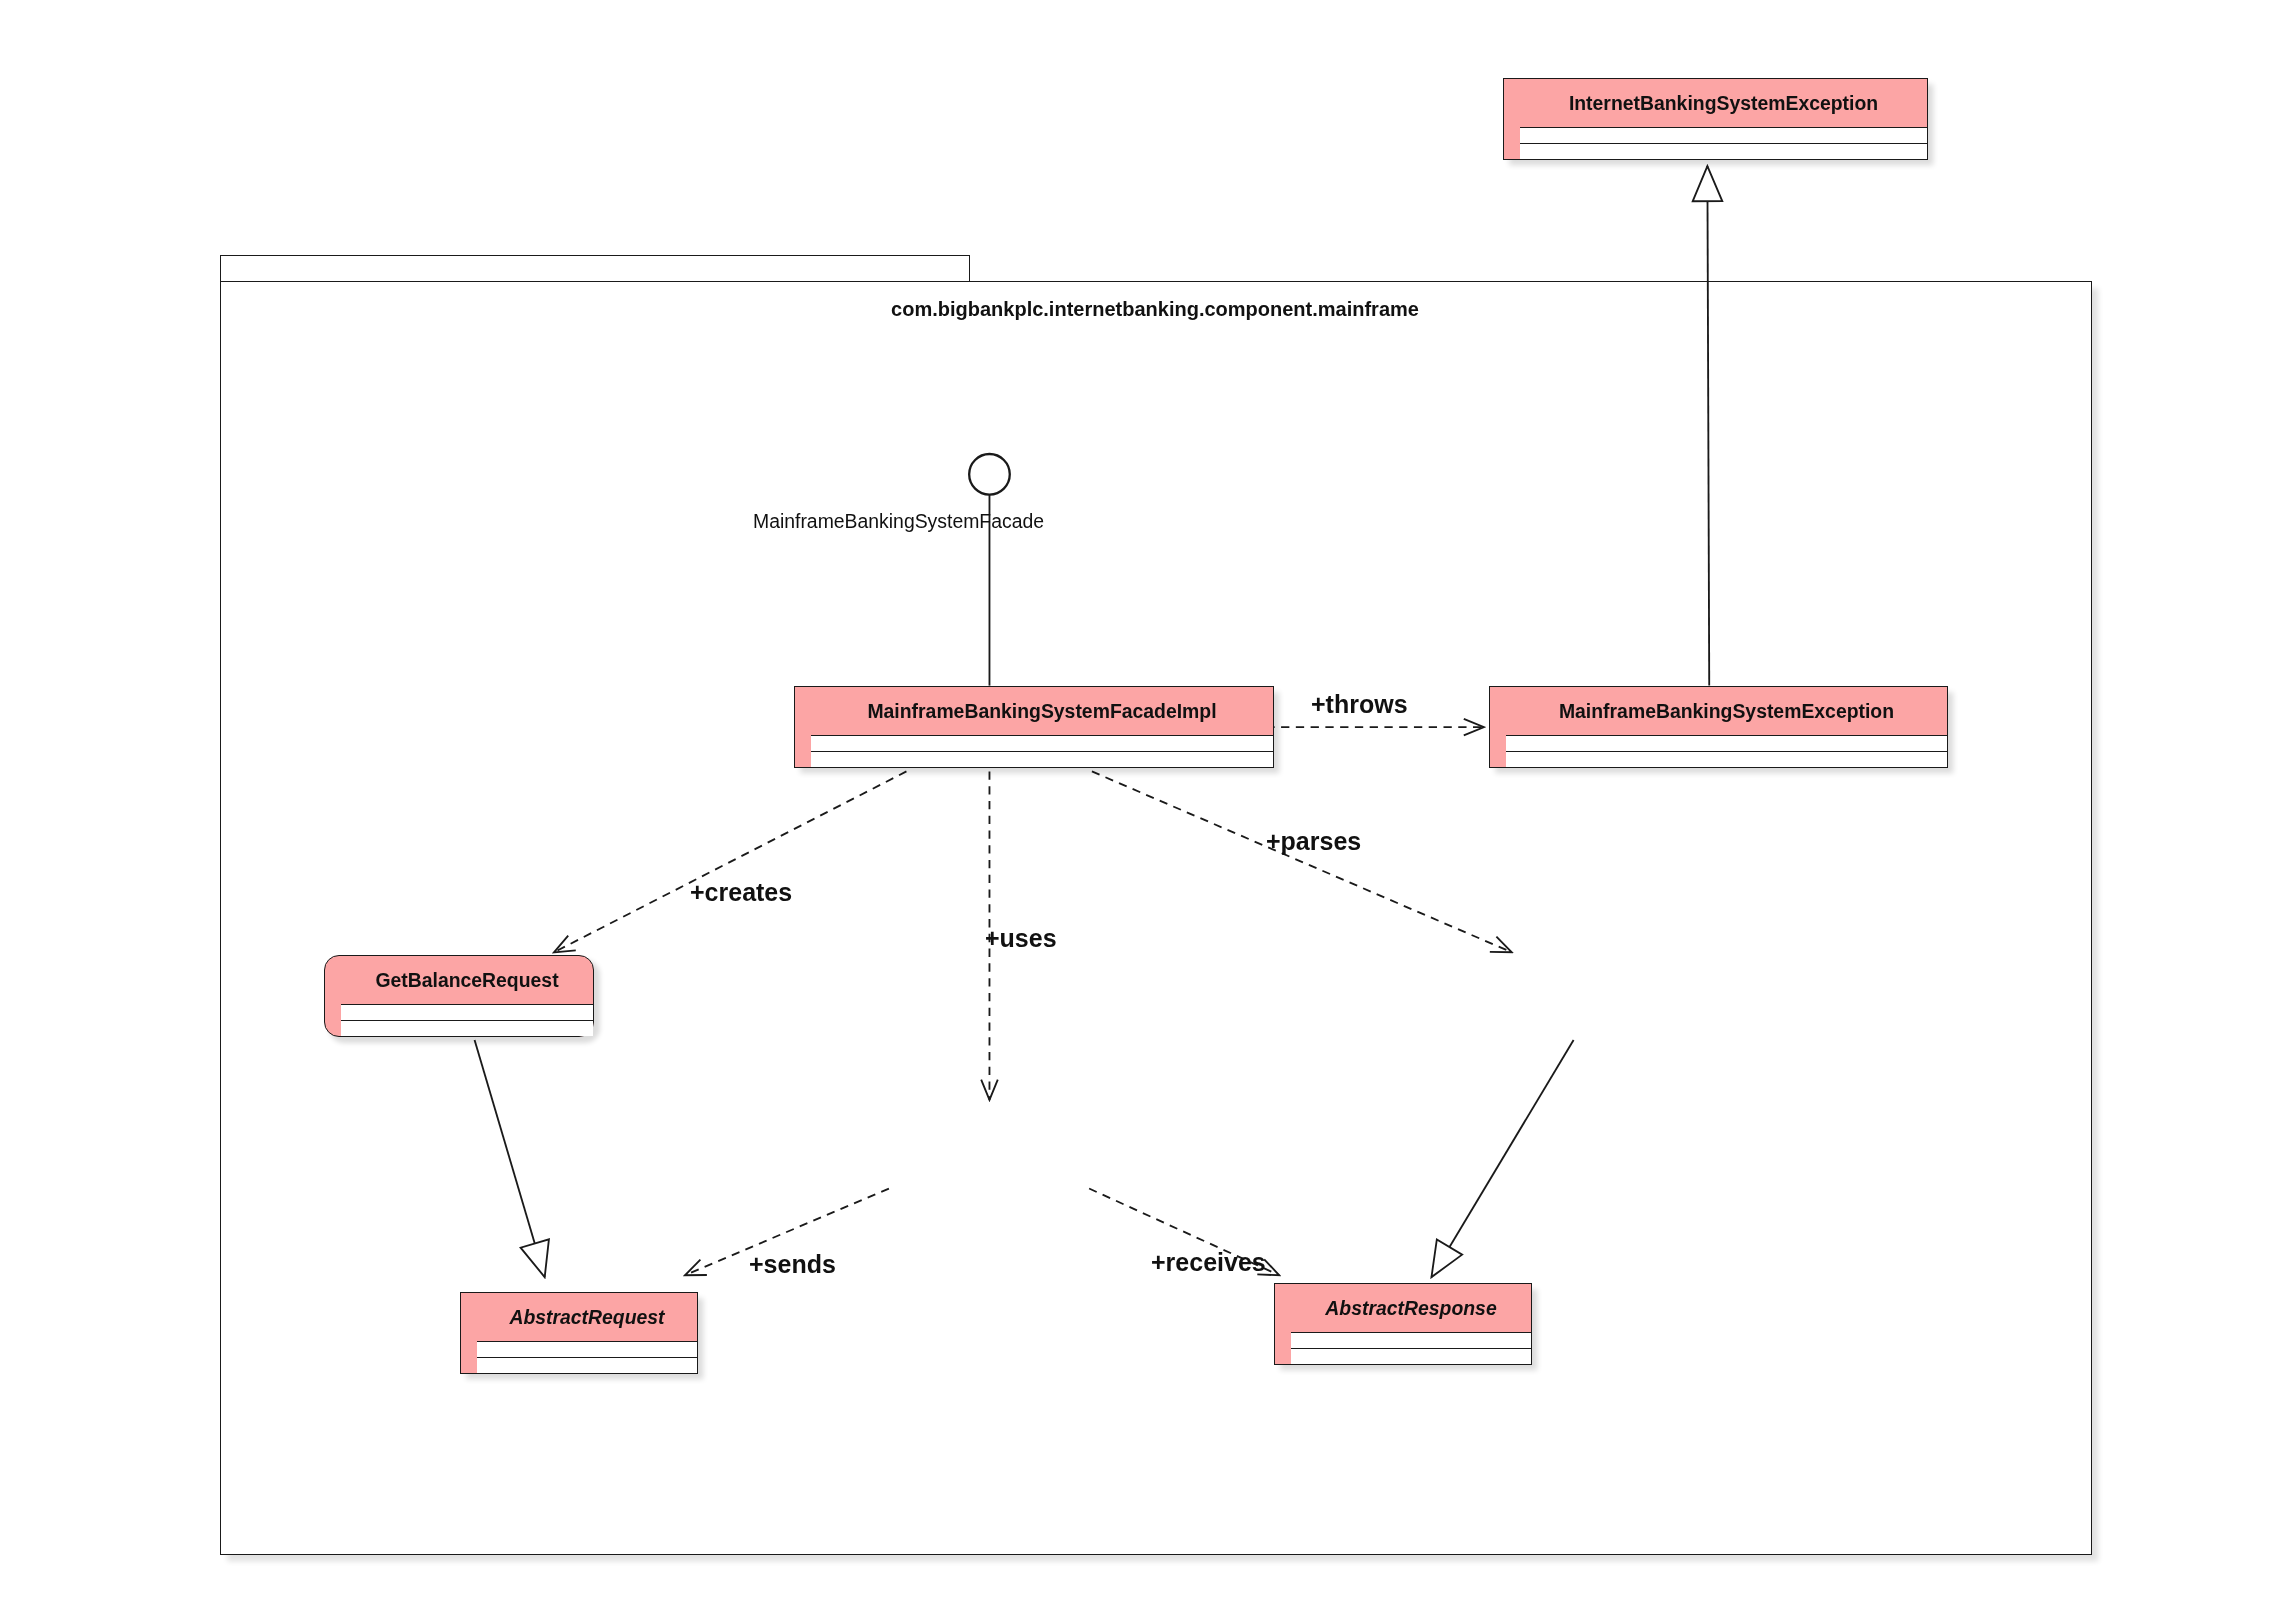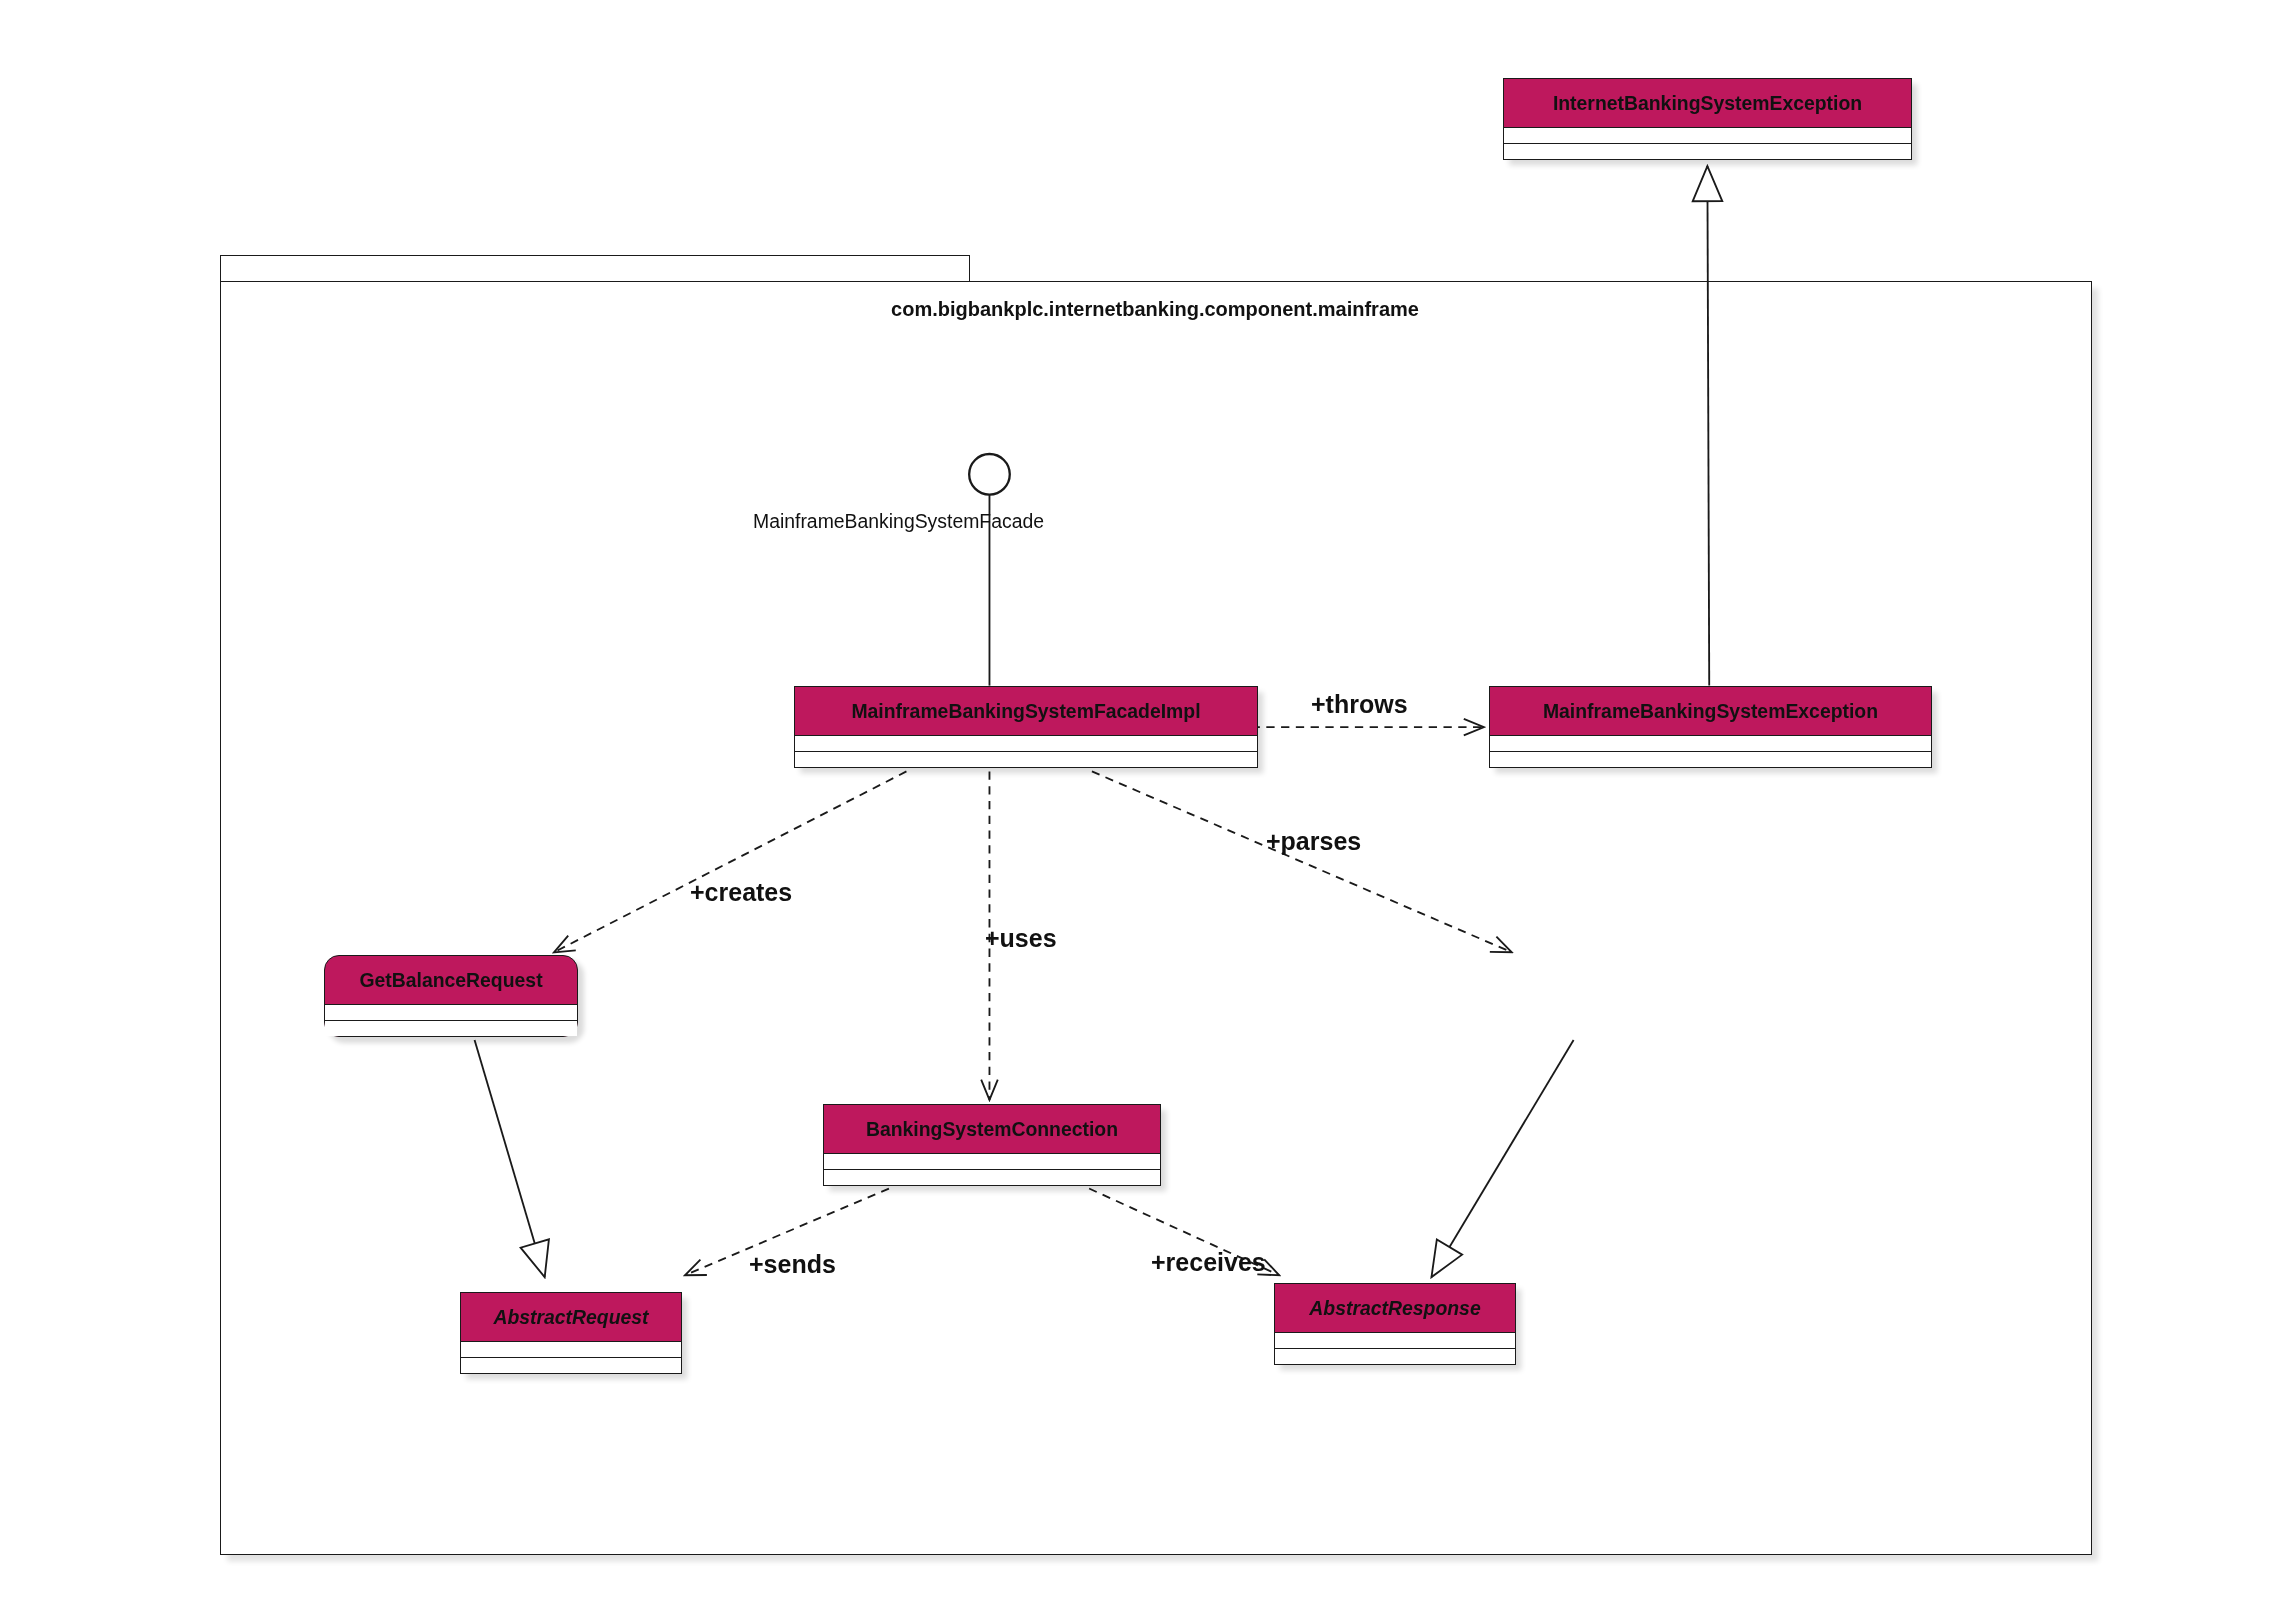--- a/index.html
+++ b/index.html
@@ -35,24 +35,25 @@
     white-space: nowrap;
   }
   .connectors {
     position: absolute;
     left: 0; top: 0;
     z-index: 2;
     pointer-events: none;
   }
   .uml-class {
     position: absolute;
-    background: #be185d;
+    background: #fca5a5;
     border: 1.8px solid #1a1a1a;
     box-shadow: 5.5px 5.5px 5.5px rgba(0,0,0,0.14);
     z-index: 3;
+    padding-left: 16px;
   }
   .uml-name {
     height: 48px;
     display: flex;
     align-items: center;
     justify-content: center;
     font-weight: bold;
     font-size: 19.4px;
     padding: 0 11px;
     white-space: nowrap;
@@ -140,25 +141,20 @@
     <div class="uml-comp"></div>
   </div>
 
   <div class="uml-class" style="left:324px; top:955px; width:252px;border-radius:15px;">
     <div class="uml-name">GetBalanceRequest</div>
     <div class="uml-comp"></div>
     <div class="uml-comp"></div>
   </div>
 
 
-  <div class="uml-class" style="left:823px; top:1104px; width:336px;">
-    <div class="uml-name">BankingSystemConnection</div>
-    <div class="uml-comp"></div>
-    <div class="uml-comp"></div>
-  </div>
 
   <div class="uml-class abstract" style="left:460px; top:1292px; width:220px;">
     <div class="uml-name">AbstractRequest</div>
     <div class="uml-comp"></div>
     <div class="uml-comp"></div>
   </div>
 
   <div class="uml-class abstract" style="left:1274px; top:1283px; width:240px;text-align:center;">
     <div class="uml-name">AbstractResponse</div>
     <div class="uml-comp"></div>

